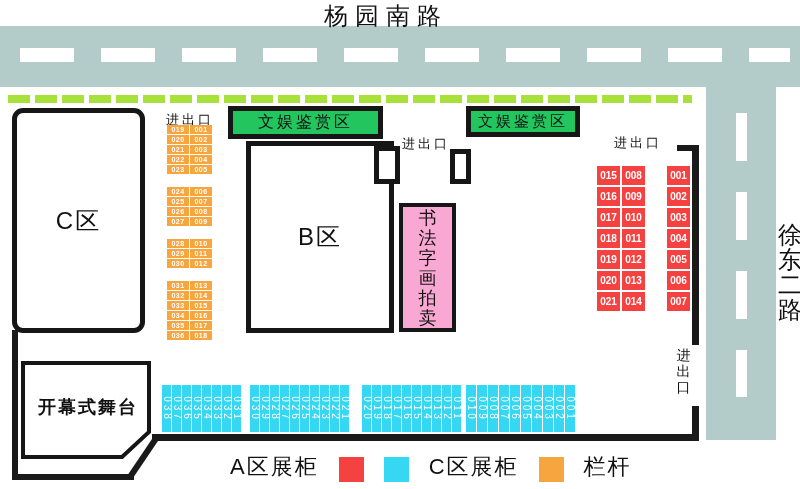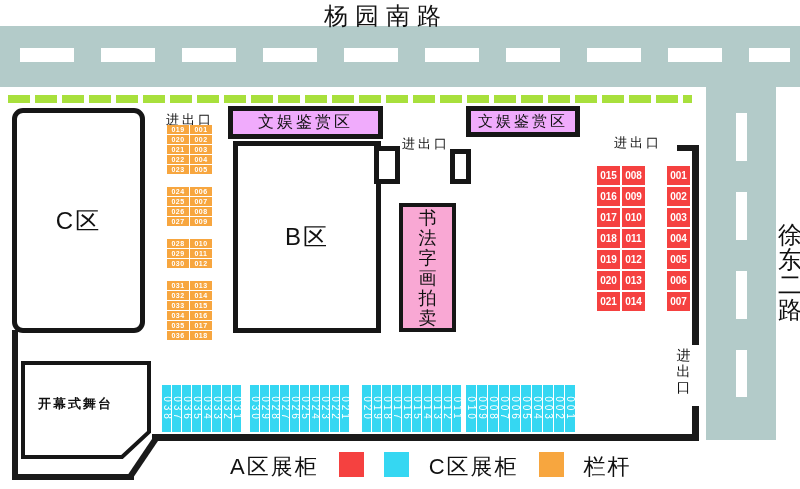--- a/index.html
+++ b/index.html
@@ -23,35 +23,35 @@
   .fence{position:absolute;left:8px;top:95px;width:684px;height:8px;
          background:repeating-linear-gradient(90deg,#a8e03c 0 22px,rgba(0,0,0,0) 22px 27px);}
 
   
   .wall{position:absolute;background:#1a1a1a;}
 
   
   .bldg{position:absolute;background:#fff;border:5px solid #161616;box-sizing:border-box;
         display:flex;align-items:center;justify-content:center;}
   .zone-label{font-size:24px;letter-spacing:2px;}
-  .ent-box{position:absolute;background:#f0abfc;border:5px solid #161616;box-sizing:border-box;
+  .ent-box{position:absolute;background:#22c55e;border:5px solid #161616;box-sizing:border-box;
            display:flex;align-items:center;justify-content:center;font-size:16px;letter-spacing:3px;}
   .notch{position:absolute;background:#fff;border:5px solid #161616;box-sizing:border-box;}
   .auction{position:absolute;left:399px;top:203px;width:57px;height:129px;background:#f9a8d4;
            border:4px solid #161616;box-sizing:border-box;display:flex;align-items:center;justify-content:center;}
   .auction-text{width:20px;font-size:18px;line-height:20px;word-break:break-all;text-align:center;}
 
   
   .gate-label{position:absolute;font-size:13px;letter-spacing:3px;white-space:nowrap;}
   .gate-label-v{position:absolute;left:676px;top:347px;width:15px;font-size:14px;line-height:16px;
                 word-break:break-all;text-align:center;letter-spacing:0;}
 
   
   .stage-svg{position:absolute;left:20px;top:360px;}
-  .stage-label{position:absolute;left:38px;top:395px;font-size:13px;font-weight:bold;letter-spacing:2px;}
+  .stage-label{position:absolute;left:38px;top:395px;font-size:18px;font-weight:bold;letter-spacing:2px;}
 
   
   .obooths{position:absolute;left:167px;top:125px;}
   .ogroup{margin-bottom:13px;}
   .orow{display:flex;gap:1px;margin-bottom:1px;}
   .ocell{width:22px;height:9px;background:#f7a63f;color:#fff;font-size:7px;font-weight:bold;
          display:flex;align-items:center;justify-content:center;letter-spacing:0.5px;}
 
   
   .rpairs{position:absolute;left:597px;top:166px;}
@@ -62,21 +62,21 @@
 
   
   .bgroup{position:absolute;top:385px;display:flex;gap:1px;}
   .bg1{left:162px;} .bg2{left:250px;} .bg3{left:362px;} .bg4{left:466px;}
   .bcell{width:9px;height:47px;background:#35d7f2;position:relative;}
   .bg4 .bcell{width:10px;}
   .bcell span{position:absolute;left:50%;top:50%;transform:translate(-50%,-50%) rotate(90deg);
               color:#fff;font-size:10px;letter-spacing:3px;white-space:nowrap;}
 
   
-  .legend{position:absolute;left:230px;top:452px;display:flex;align-items:flex-start;gap:20px;}
+  .legend{position:absolute;left:230px;top:452px;display:flex;align-items:flex-end;gap:20px;}
   .lg-label{font-size:22px;letter-spacing:2px;white-space:nowrap;}
   .lg-swatch{width:25px;height:25px;}
 </style>
 </head>
 <body>
 
 <div class="canvas">
 
   <div class="road road-top"></div>
   <div class="hdashes"></div>
@@ -184,21 +184,21 @@
         <div class="orow">
           <div class="ocell">036</div>
           <div class="ocell">018</div>
         </div>
       </div>
     </div>
 
   <div class="ent-box" style="left:228px;top:106px;width:155px;height:33px;">
     <span>文娱鉴赏区</span>
   </div>
-  <div class="bldg" style="left:233px;top:141px;width:148px;height:192px;">
+  <div class="bldg" style="left:246px;top:141px;width:148px;height:192px;">
     <span class="zone-label">B区</span>
   </div>
   <div class="notch" style="left:374px;top:146px;width:26px;height:38px;"></div>
 
   <div class="auction">
     <div class="auction-text">书法字画拍卖</div>
   </div>
 
   <div class="notch" style="left:450px;top:149px;width:21px;height:35px;"></div>
   <div class="ent-box" style="left:466px;top:106px;width:114px;height:31px;font-size:15px;">

